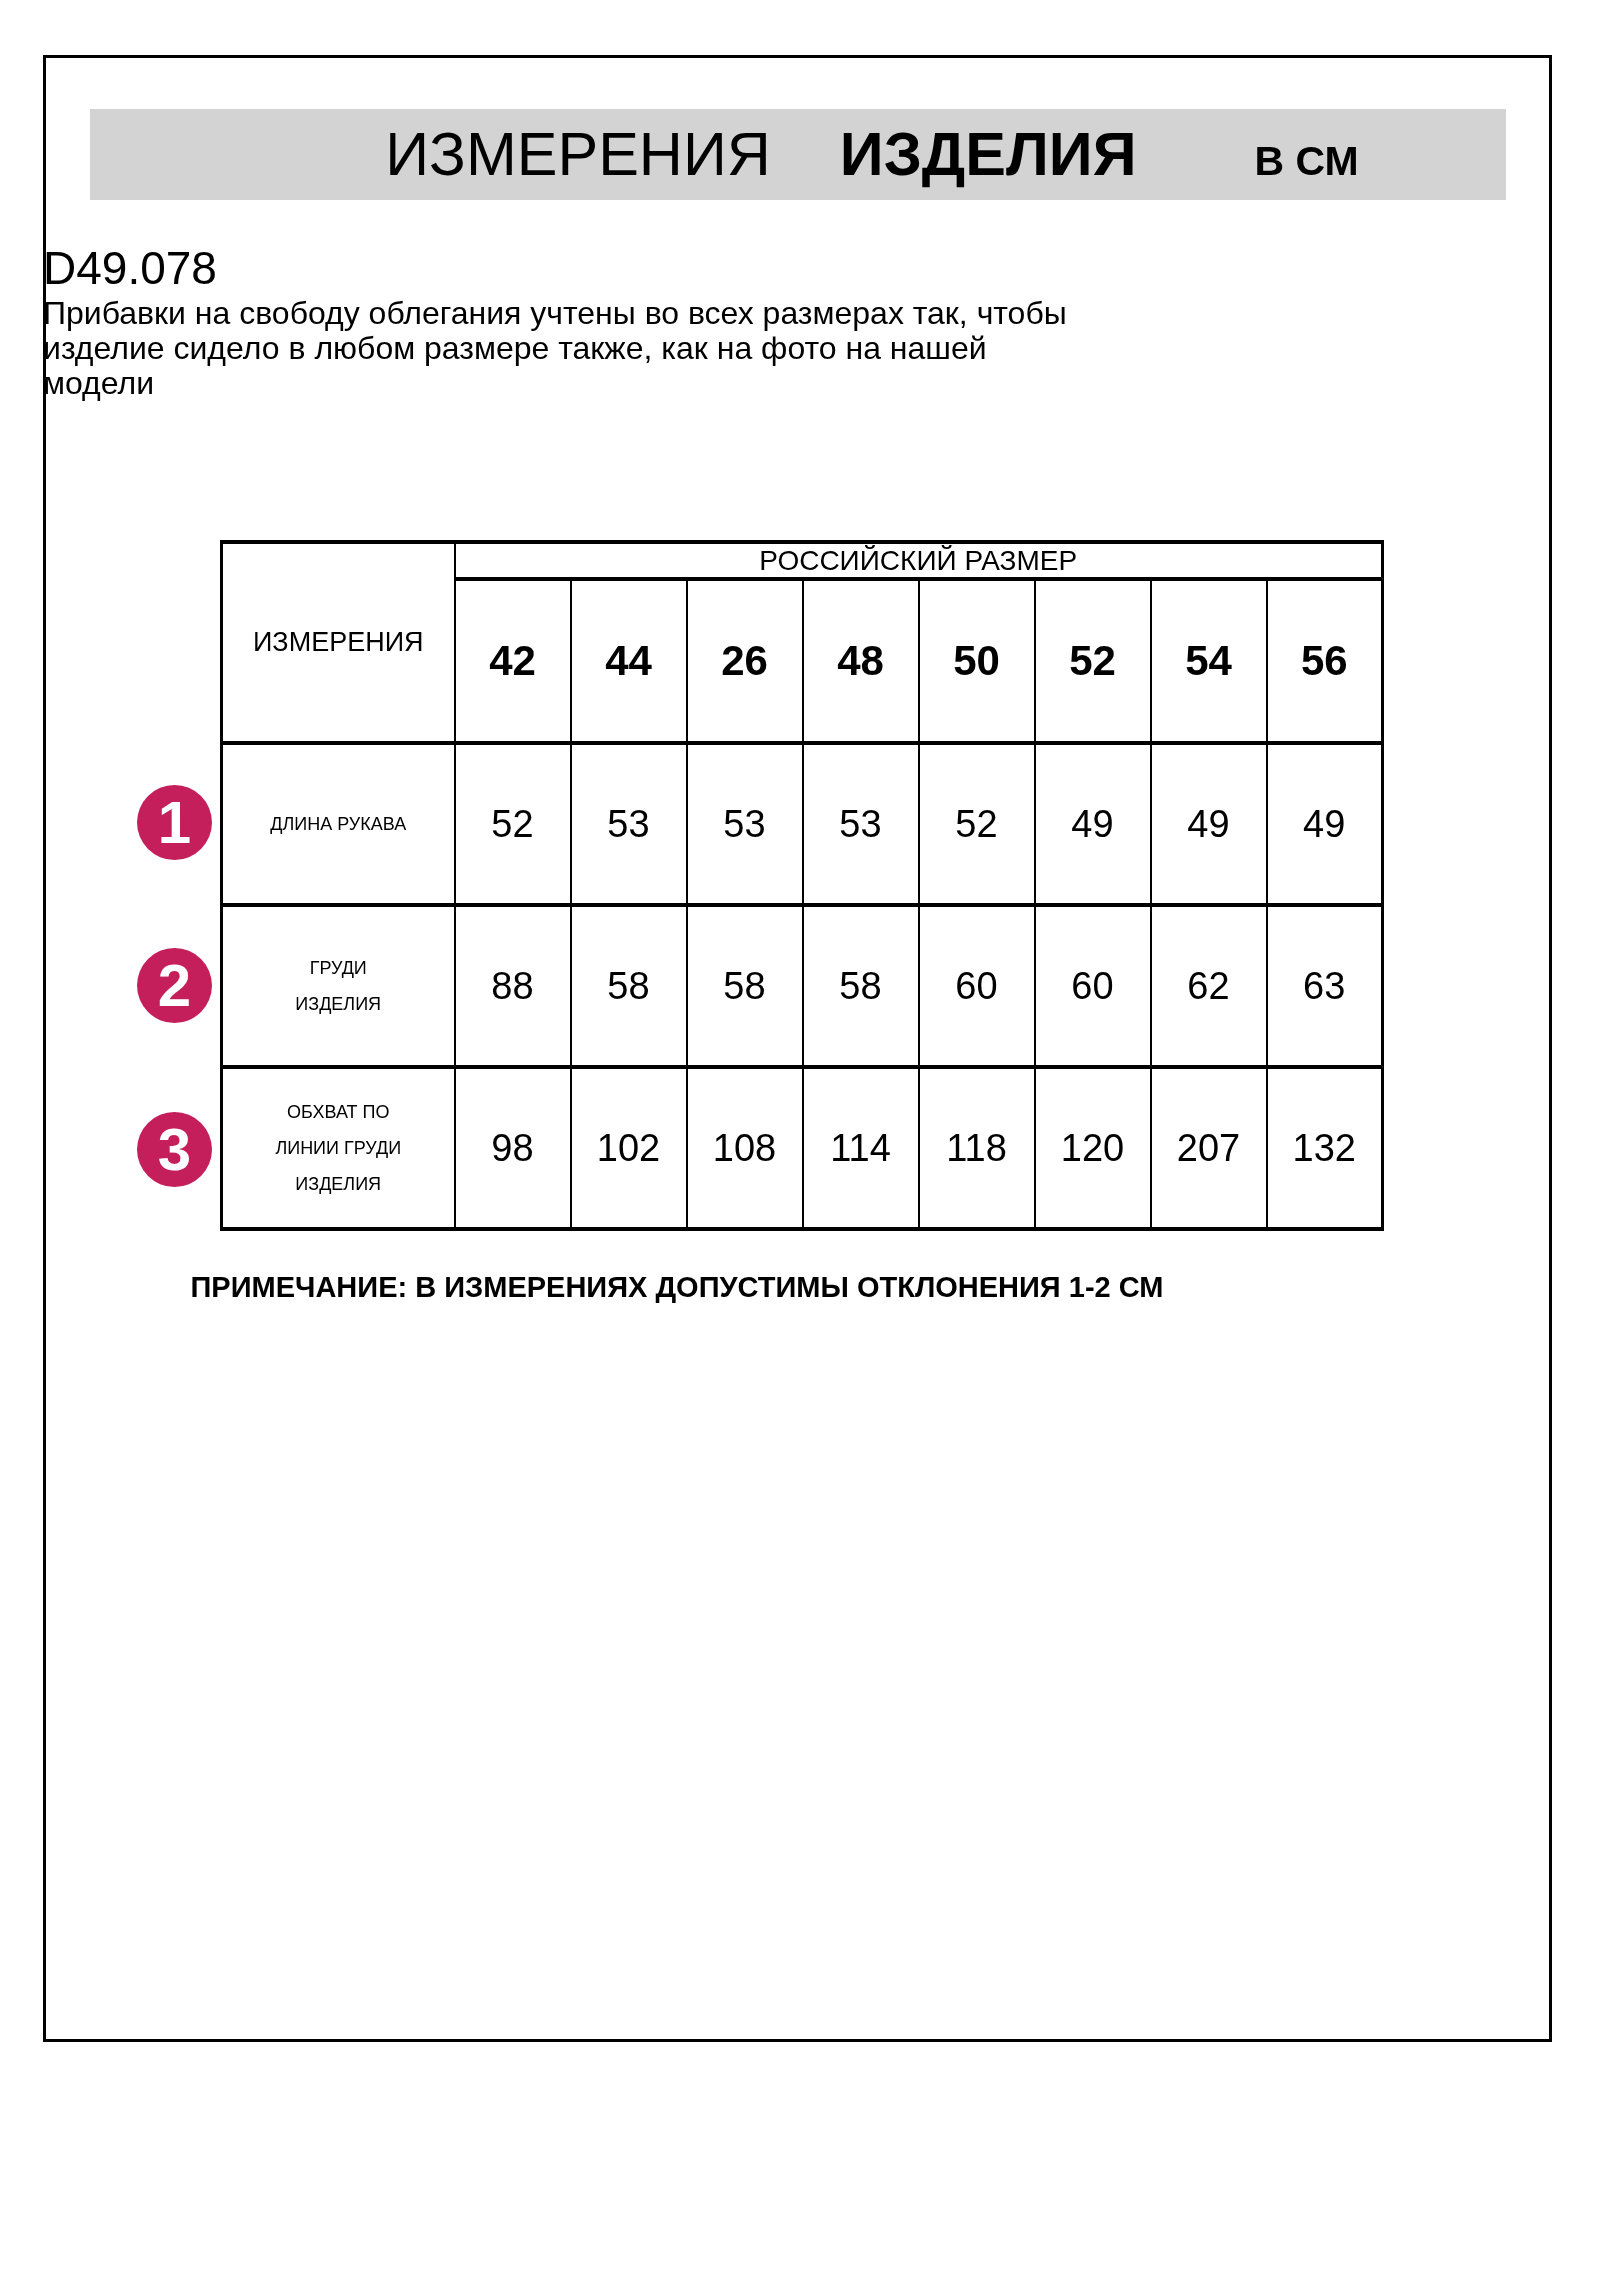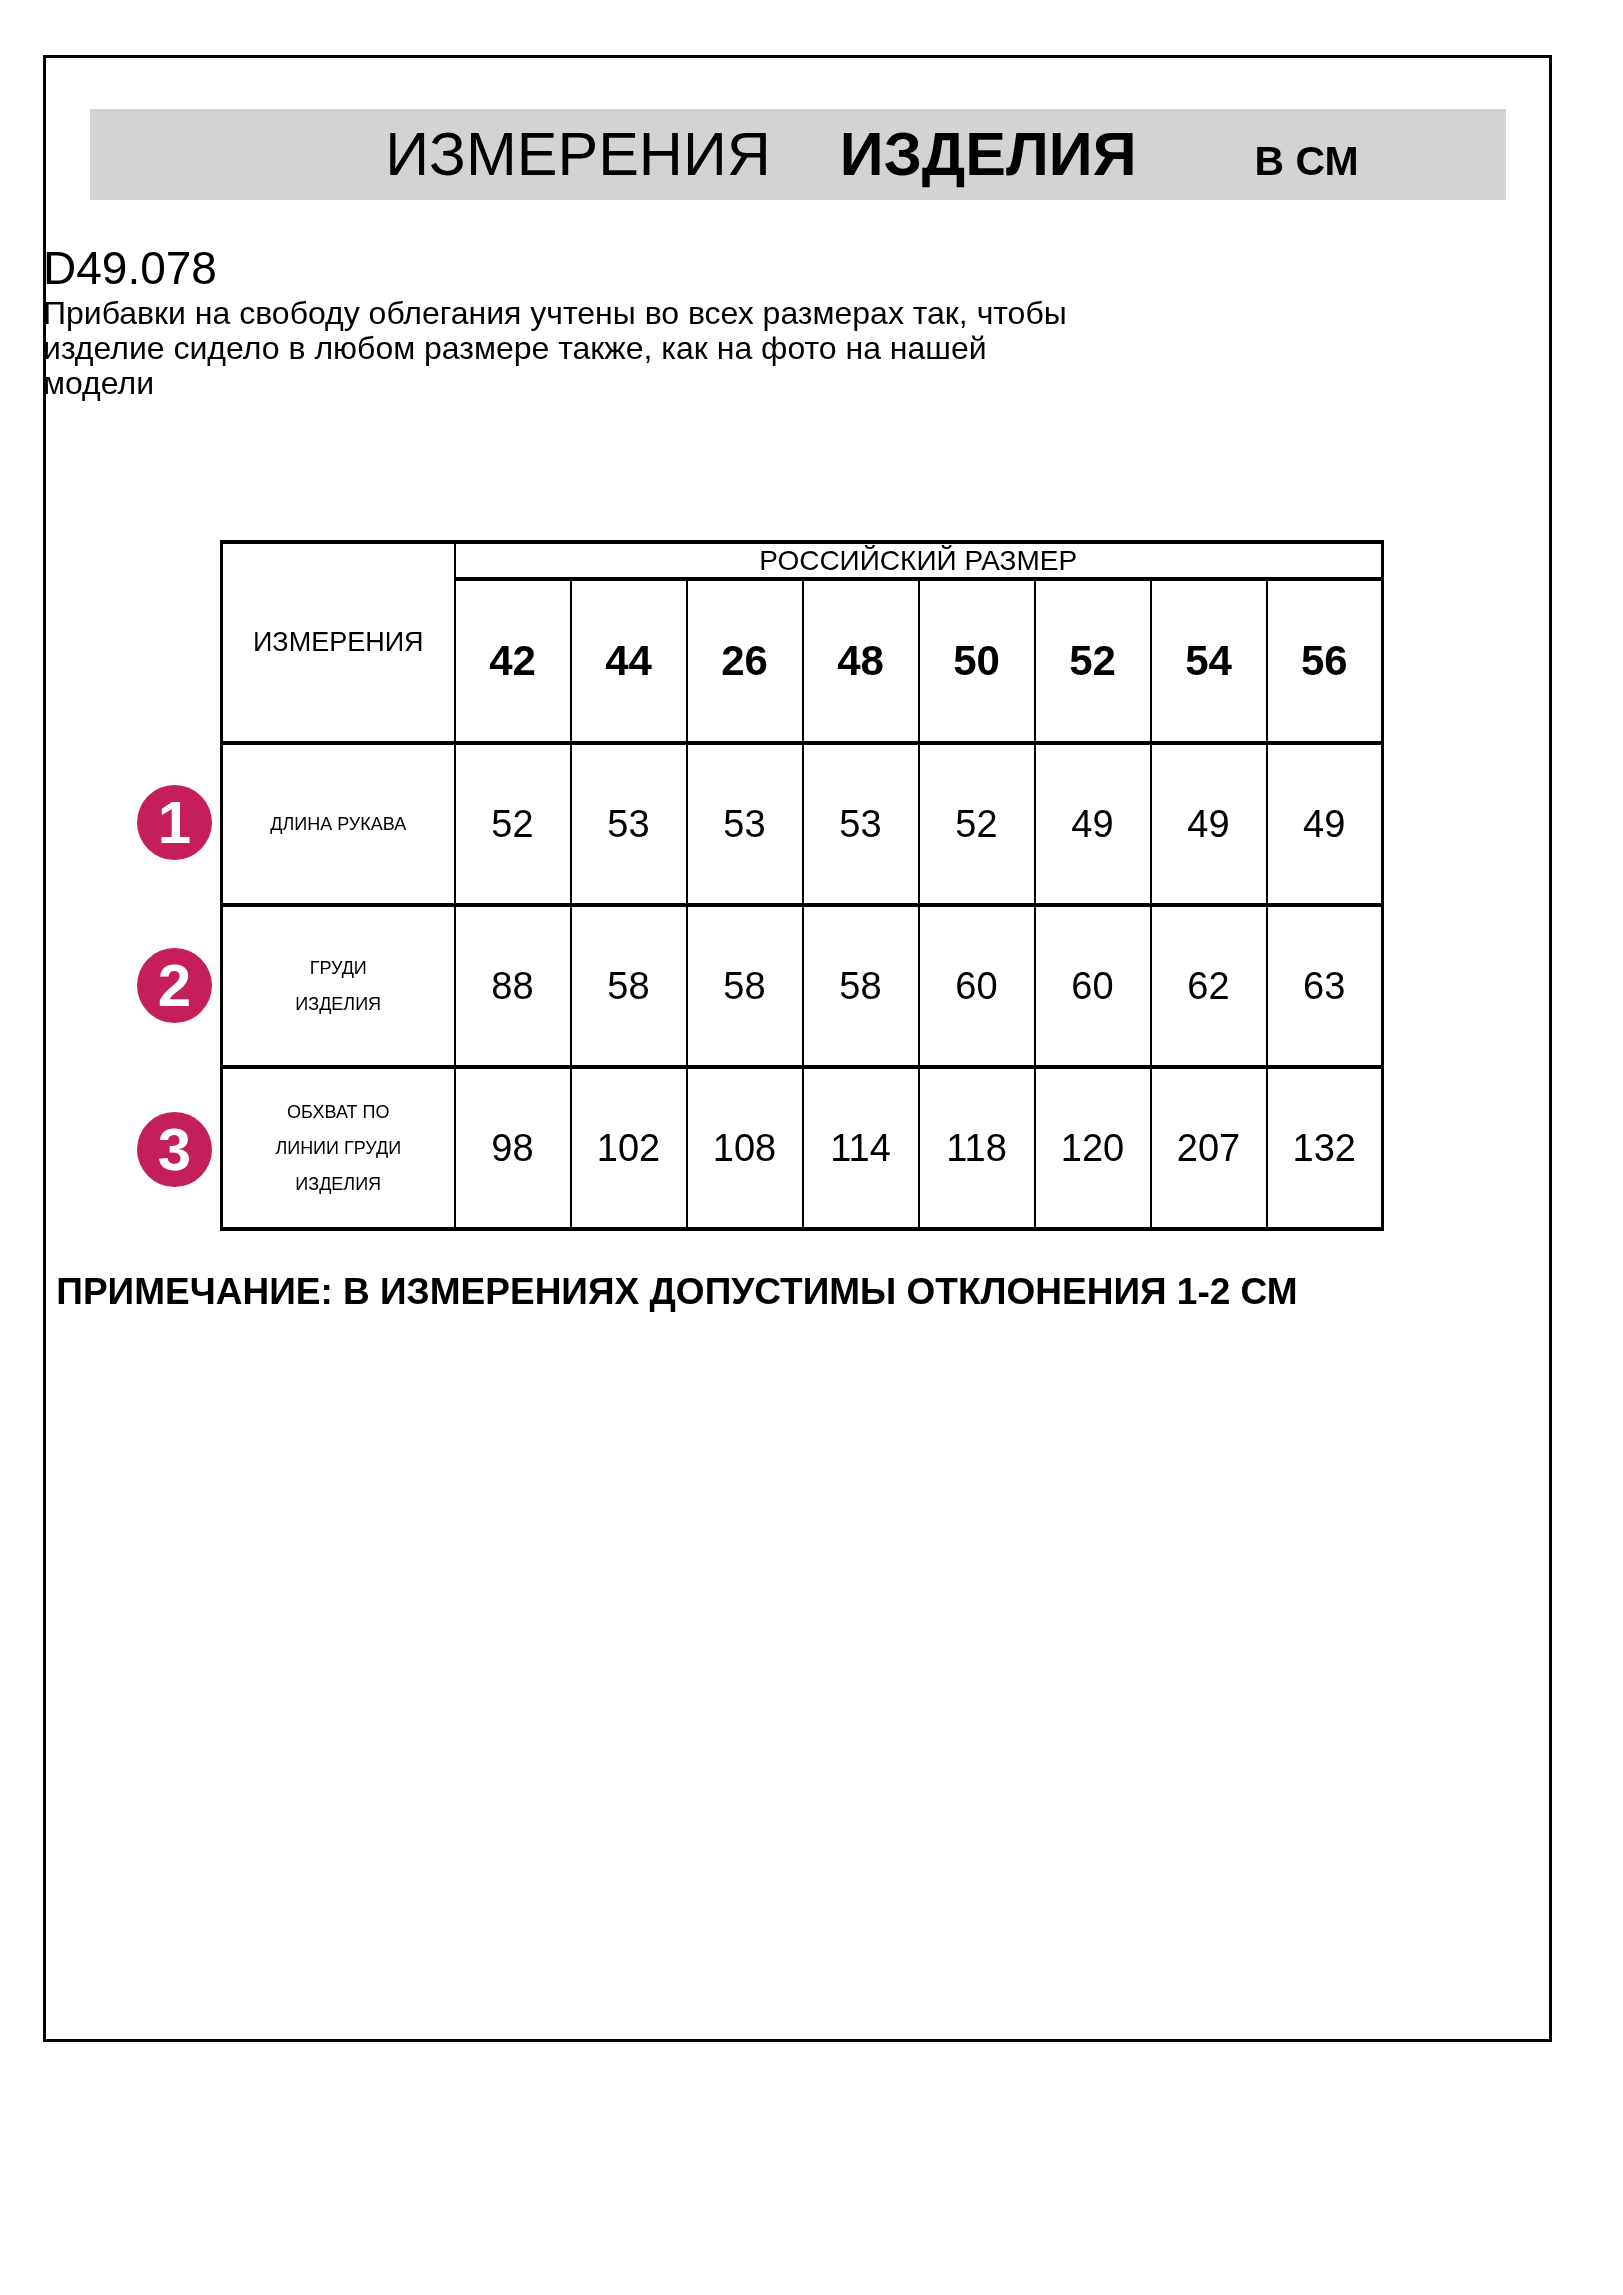--- a/index.html
+++ b/index.html
@@ -61,21 +61,21 @@
   .badge {
     position: absolute; left: 137px;
     width: 75px; height: 75px; border-radius: 50%;
     background: #c41e5b;
     display: flex; align-items: center; justify-content: center;
   }
   .badge span { color: #fff; font-size: 60px; font-weight: bold; line-height: 75px; }
   .b1 { top: 785px; } .b2 { top: 948px; } .b3 { top: 1112px; }
   .note {
     position: absolute; left: 43px; top: 1271px; width: 1268px;
-    text-align: center; font-size: 37px; font-weight: bold;
+    text-align: center; font-size: 29px; font-weight: bold;
   }
 </style>
 </head>
 <body>
 
 <div class="page">
   <div class="frame"></div>
 
   <div class="band">
     <span class="t1">ИЗМЕРЕНИЯ</span>

